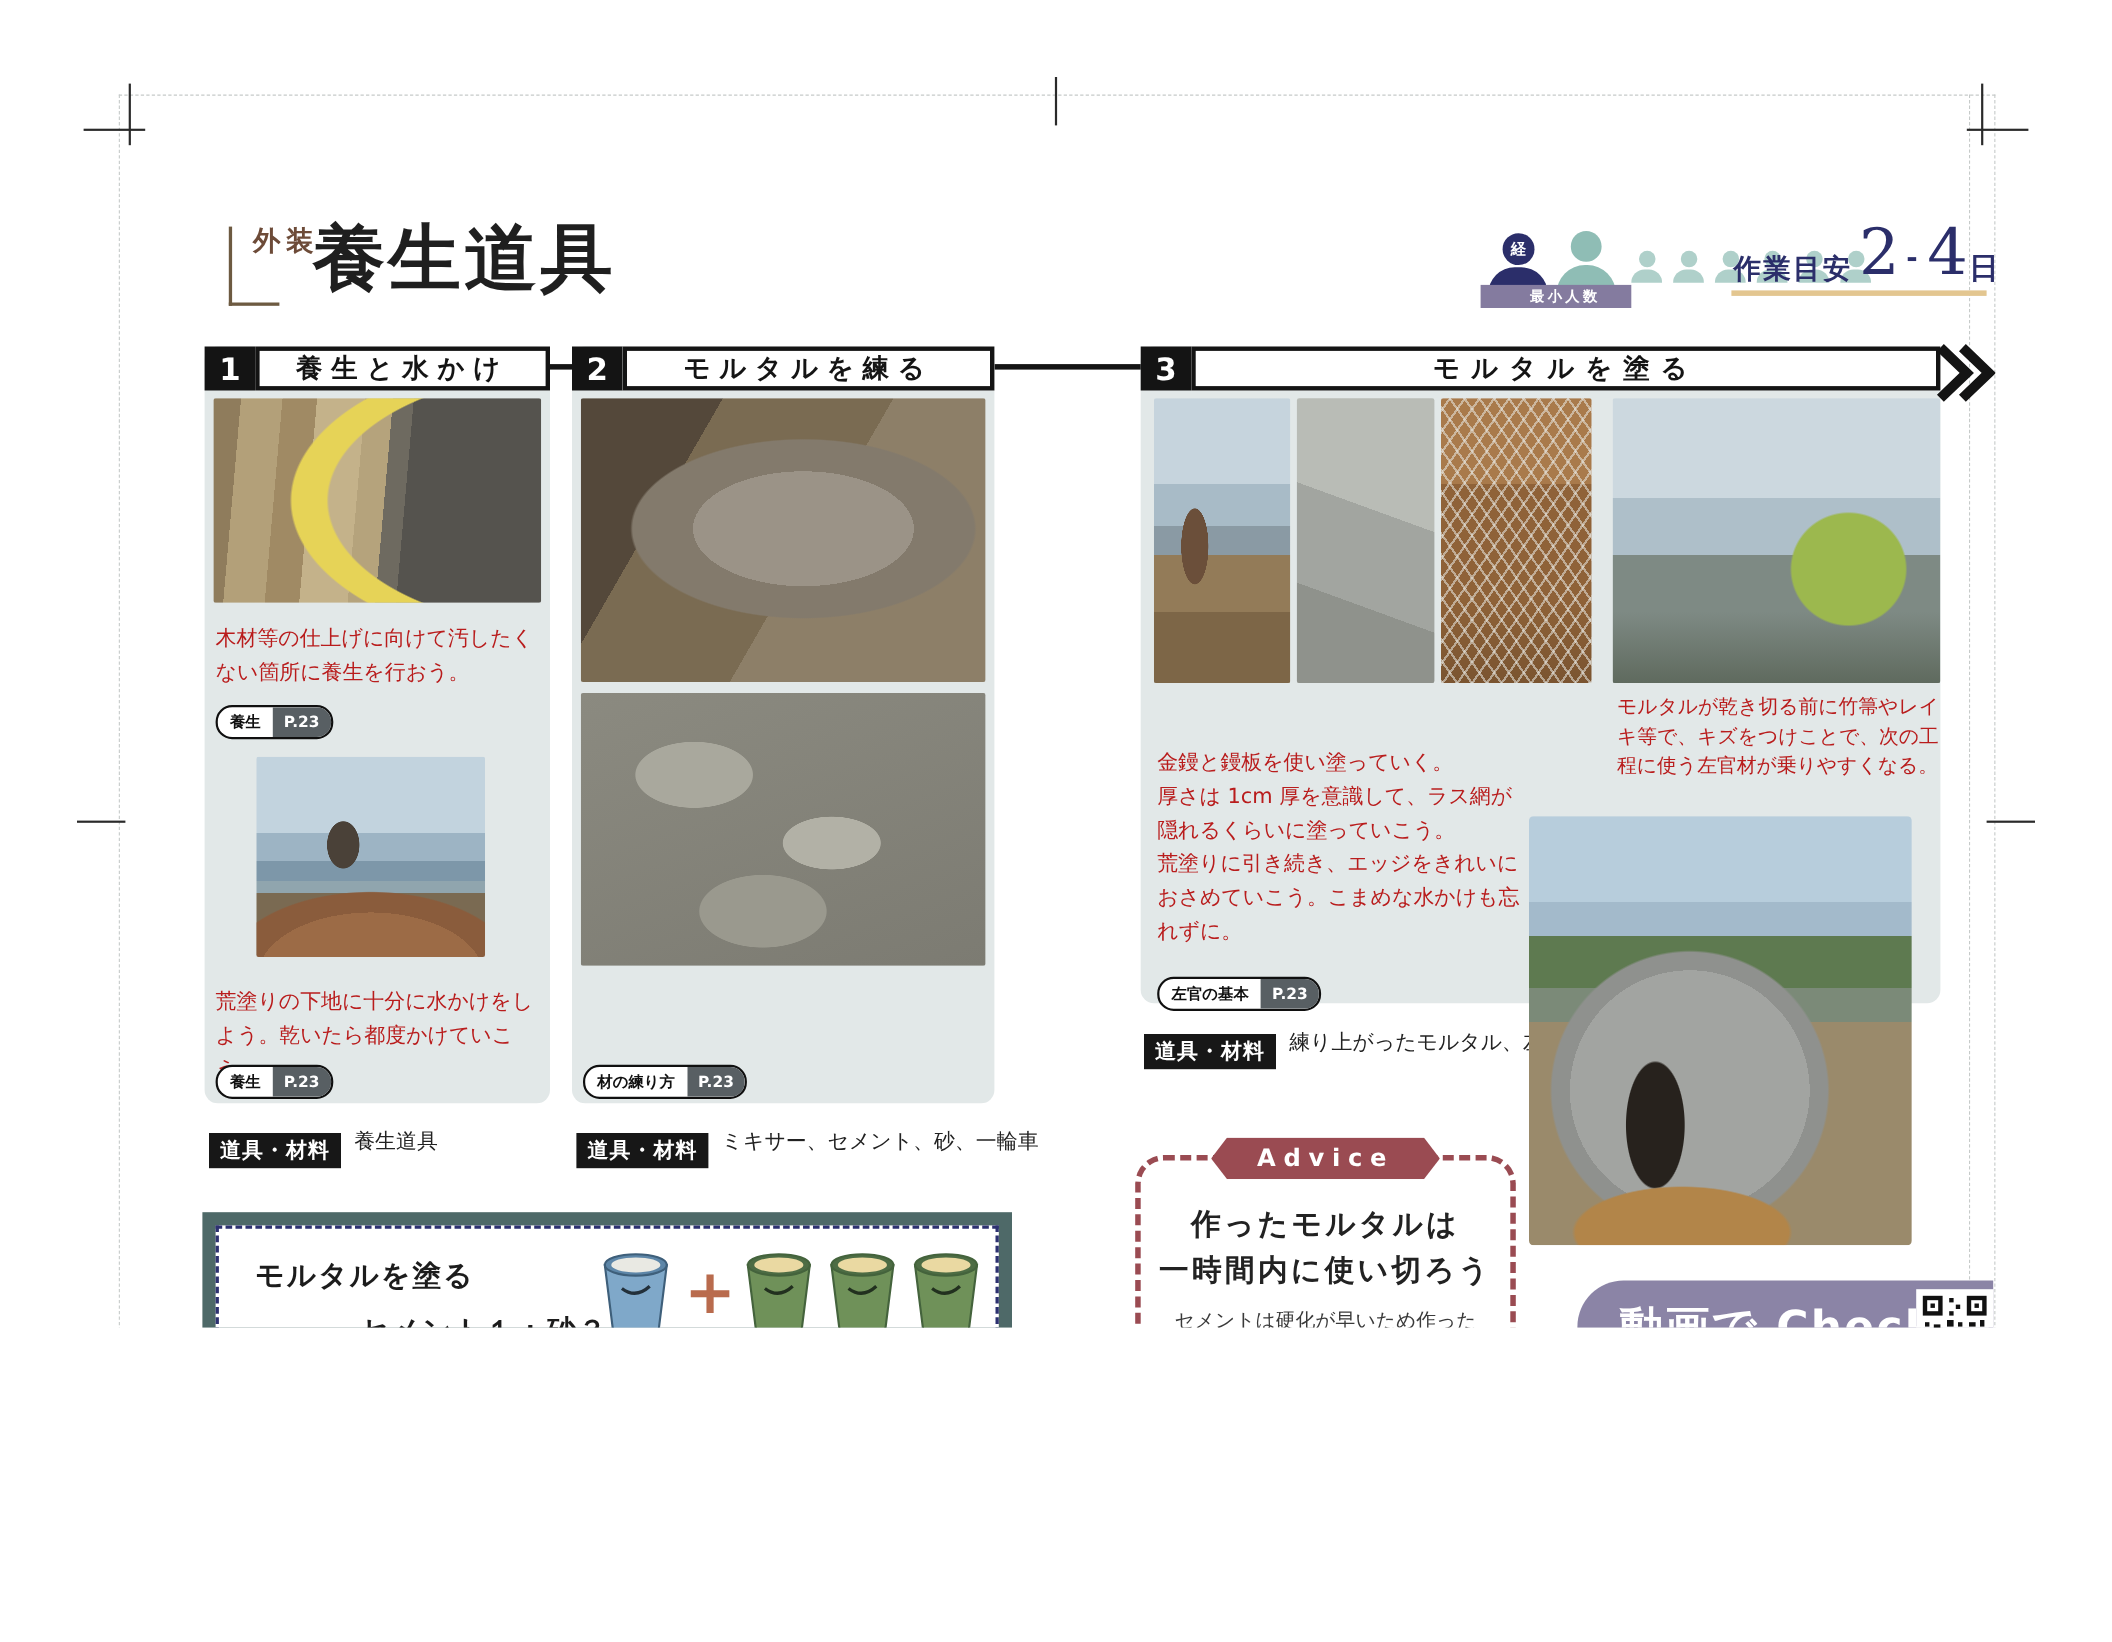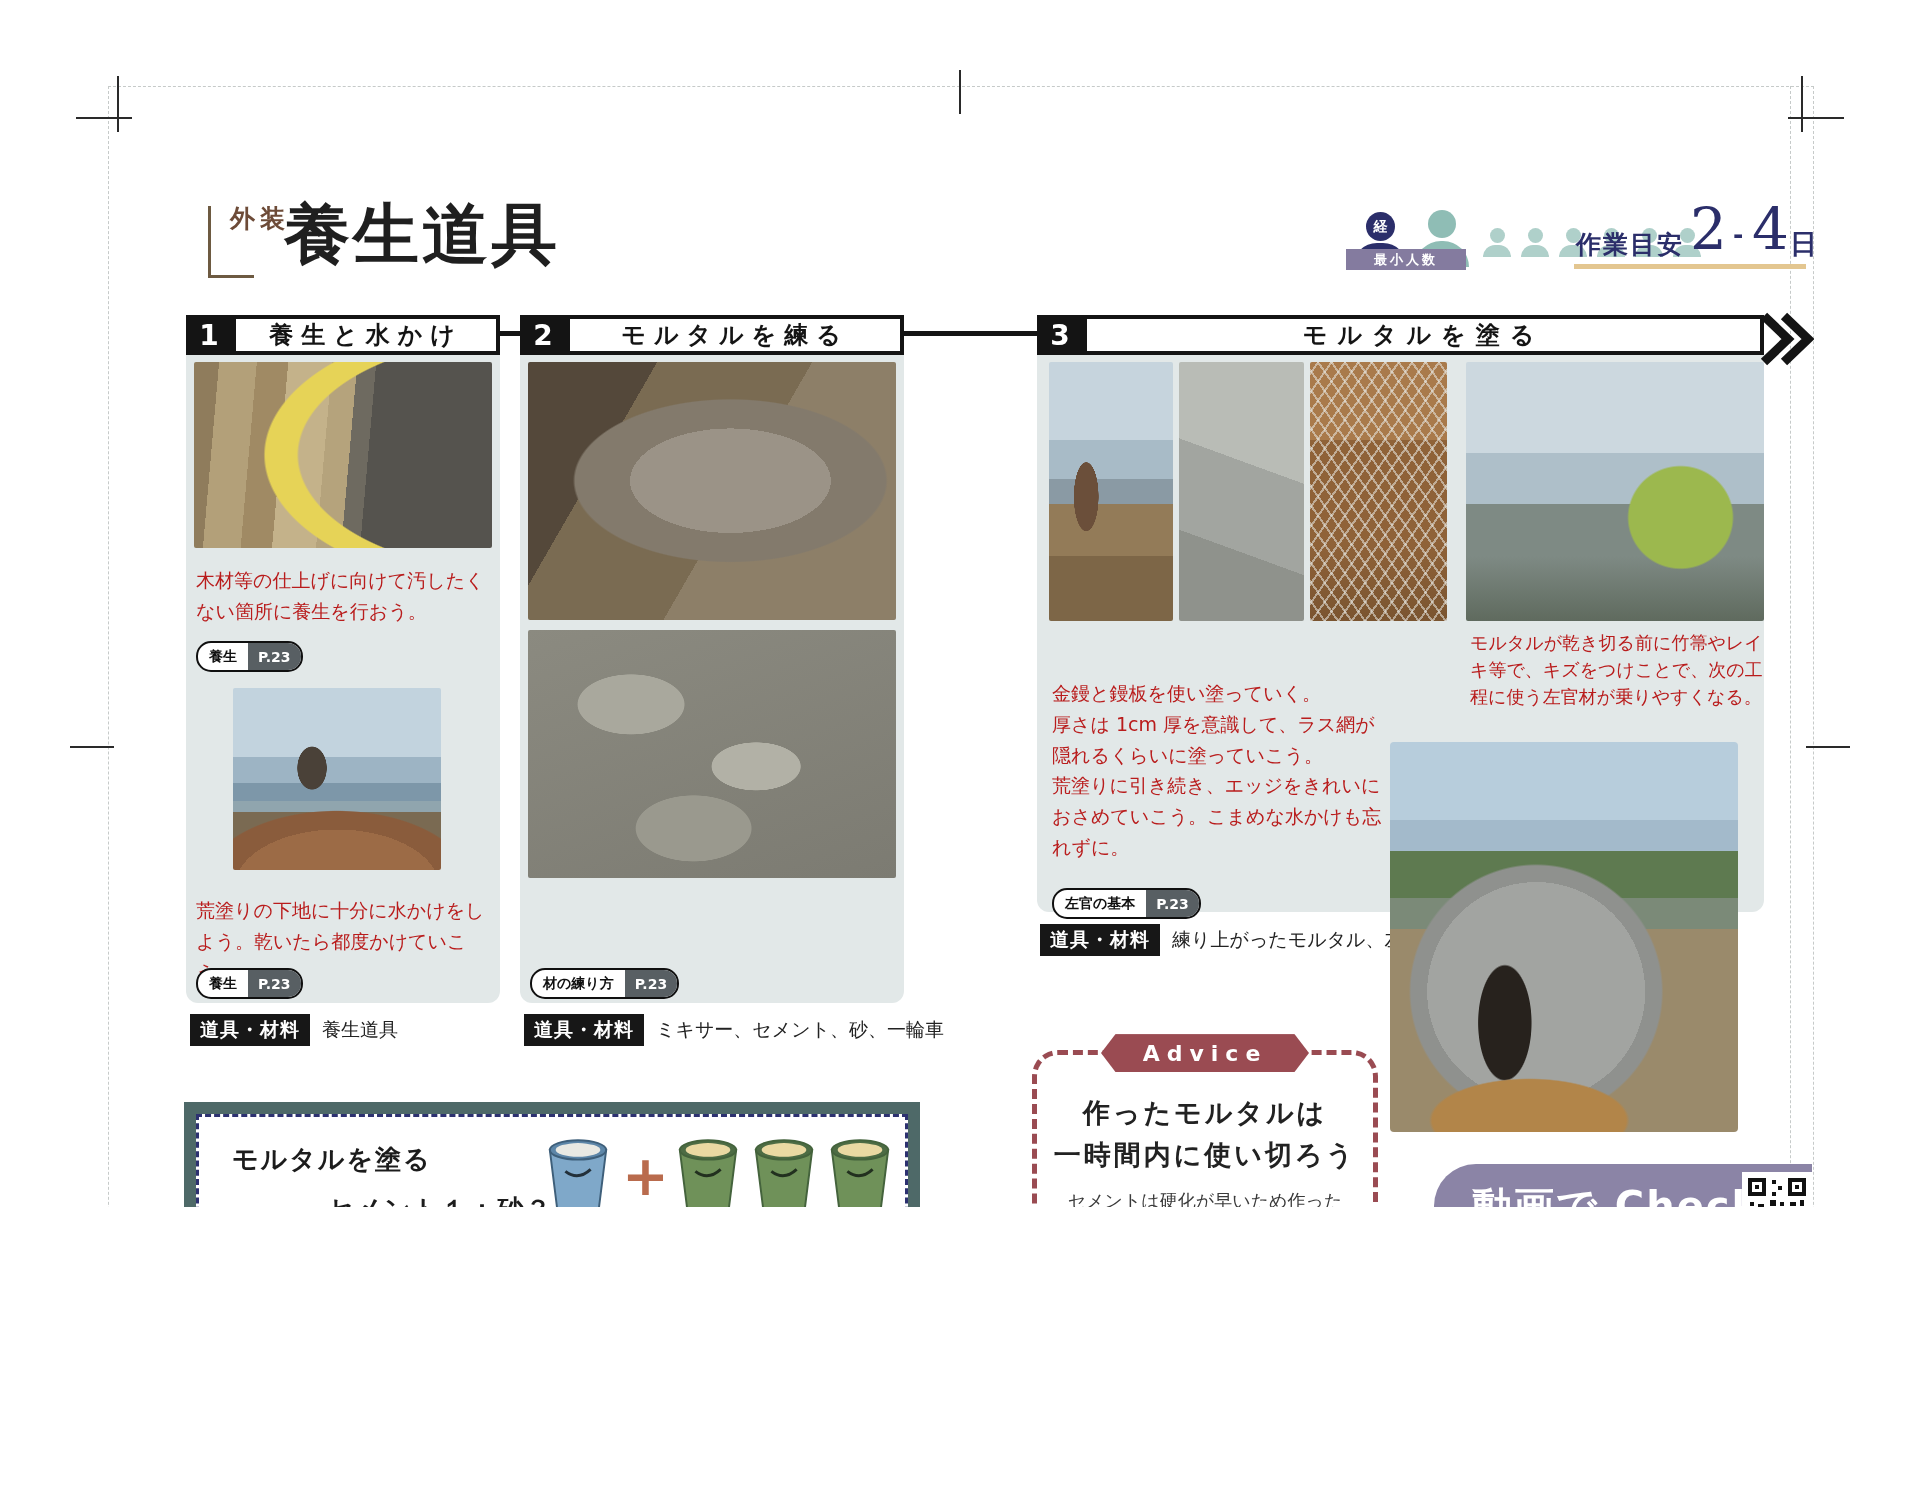--- a/index.html
+++ b/index.html
@@ -31,21 +31,21 @@
   .hdr-title{flex:1;background:#fff;border:4px solid #141414;display:flex;align-items:center;
              justify-content:center;font-weight:bold;font-size:24px;letter-spacing:8px;color:#141414;box-sizing:border-box;}
   .connector{position:absolute;height:5px;background:#141414;}
   .photo{position:absolute;border-radius:2px;}
   .jtext{position:absolute;color:#b91c1c;font-size:19px;line-height:1.62;white-space:pre-line;}
   .tagpill{position:absolute;display:inline-flex;height:27px;border:2px solid #101010;border-radius:15px;
            overflow:hidden;background:#fff;align-items:stretch;}
   .tagpill .tname{display:flex;align-items:center;padding:0 11px;font-size:14px;font-weight:bold;color:#101010;}
   .tagpill .tpage{display:flex;align-items:center;padding:0 10px;font-size:14px;font-weight:bold;color:#fff;background:#585f63;}
   .tools{position:absolute;display:flex;align-items:center;}
-  .tools .tlabel{background:#171717;color:#fff;font-size:19px;font-weight:bold;padding:3px 10px;letter-spacing:1px;}
+  .tools .tlabel{background:#171717;color:#fff;font-size:19px;font-weight:bold;padding:3px 10px;letter-spacing:1px;margin-top:16px;}
   .tools .tvalue{margin-left:12px;font-size:19px;color:#222;}
   
   .wm-pill{position:absolute;background:rgba(255,255,255,0.70);border-radius:90px;
            display:flex;align-items:center;justify-content:center;z-index:40;}
   .wm-text{font-size:104px;font-weight:800;color:#1a1c21;letter-spacing:0px;}
   
   .ratio-outer{position:absolute;background:#4e6968;}
   .ratio-inner{position:absolute;left:12px;top:12px;right:12px;bottom:12px;background:#fff;
                border:3px dashed #2d3170;}
   .ratio-text{position:absolute;font-weight:bold;color:#1c1c1c;font-size:26px;letter-spacing:2px;}
@@ -145,21 +145,21 @@
       <div class="body" style="left:1px;top:17px;width:28px;height:12px;background:#afd0ca;"></div>
     </div>
   <div class="abs person" style="left:1634px;top:228px;width:30px;height:28px;">
       <div class="head" style="left:8px;top:0;width:15px;height:15px;background:#afd0ca;"></div>
       <div class="body" style="left:1px;top:17px;width:28px;height:12px;background:#afd0ca;"></div>
     </div>
   <div class="abs person" style="left:1672px;top:228px;width:30px;height:28px;">
       <div class="head" style="left:8px;top:0;width:15px;height:15px;background:#afd0ca;"></div>
       <div class="body" style="left:1px;top:17px;width:28px;height:12px;background:#afd0ca;"></div>
     </div>
-  <div class="abs badge-min" style="left:1346px;top:249px;width:120px;height:21px;">最小人数</div>
+  <div class="abs badge-min" style="left:1346px;top:259px;width:120px;height:21px;padding-left:17px;">最小人数</div>
 
   <div class="abs dur-label" style="left:1576px;top:228px;">作業目安</div>
   <div class="abs dur-num" style="left:1690px;top:200px;">2</div>
   <div class="abs dur-label" style="left:1733px;top:220px;">-</div>
   <div class="abs dur-num" style="left:1752px;top:200px;">4</div>
   <div class="abs dur-unit" style="left:1790px;top:226px;">日</div>
   <div class="abs dur-underline" style="left:1574px;top:264px;width:232px;"></div>
 
   <div class="connector" style="left:496px;top:331px;width:28px;"></div>
   <div class="connector" style="left:900px;top:331px;width:140px;"></div>

